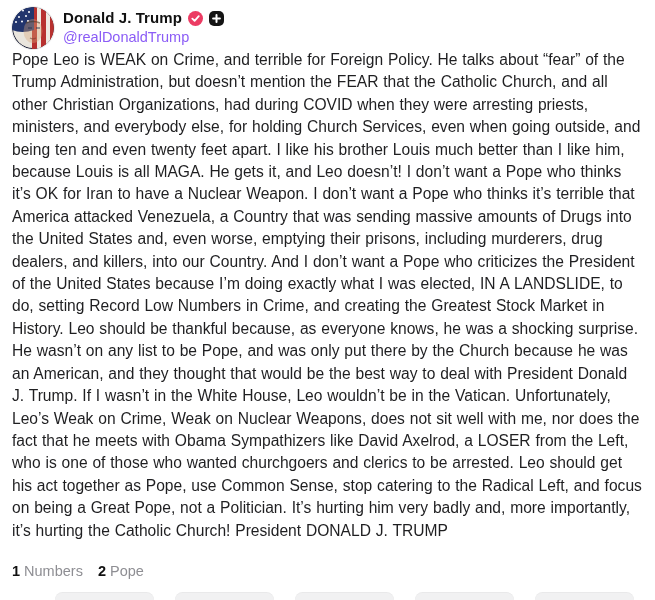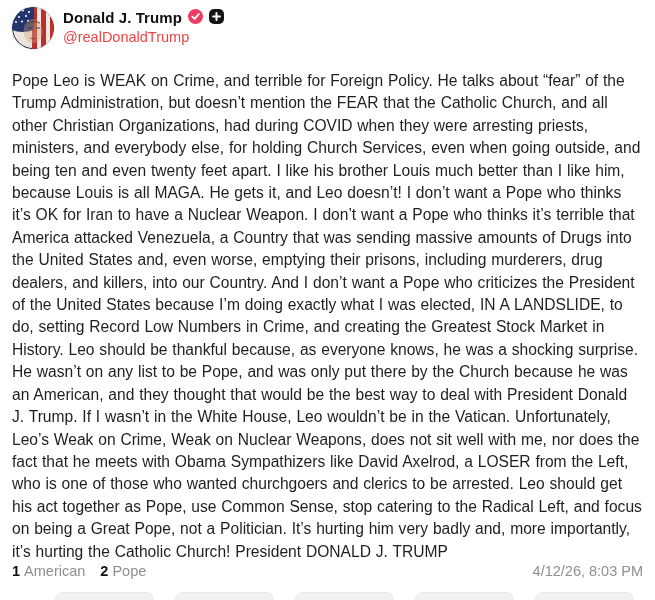--- a/index.html
+++ b/index.html
@@ -12,35 +12,35 @@
     box-sizing:border-box;
   }
   
   .header{display:flex;align-items:flex-start;padding:7px 12px 0 12px;}
   .avatar{
     width:42px;height:42px;border-radius:50%;
     overflow:hidden;flex:0 0 42px;
     box-shadow:0 0 0 1px rgba(0,0,0,.08);
   }
   .header-text{margin-left:9px;padding-top:2px;}
-  .name-row{display:flex;align-items:flex-start;gap:4px;}
+  .name-row{display:flex;align-items:flex-end;gap:4px;}
   .display-name{font-size:15px;font-weight:bold;color:#111;letter-spacing:.1px;}
   .badge{
     width:15px;height:15px;border-radius:50%;
     display:inline-flex;align-items:center;justify-content:center;
     margin-left:2px;
   }
   .badge.verified{background:#ec3c63;}
   .badge.plus{background:#141414;border-radius:5px;}
   .badge svg{display:block;}
-  .handle{font-size:14.5px;color:#ef4444;margin-top:3px;}
+  .handle{font-size:14.5px;color:#8b5cf6;margin-top:3px;}
   
   .body-text{
     padding:0 12px;
-    margin-top:21px;
+    margin-top:0;
     font-size:15.6px;
     line-height:22.4px;
     color:#1f1f21;
     letter-spacing:0px;
     word-spacing:0.5px;
   }
   
   .footer{
     position:absolute;left:0;right:0;top:563px;
     display:flex;justify-content:space-between;align-items:center;
@@ -120,28 +120,27 @@
       <div class="handle">@realDonaldTrump</div>
     </div>
   </div>
 
   <div class="body-text">Pope Leo is WEAK on Crime, and terrible for Foreign Policy. He talks about “fear” of the Trump Administration, but doesn’t mention the FEAR that the Catholic Church, and all other Christian Organizations, had during COVID when they were arresting priests, ministers, and everybody else, for holding Church Services, even when going outside, and being ten and even twenty feet apart. I like his brother Louis much better than I like him, because Louis is all MAGA. He gets it, and Leo doesn’t! I don’t want a Pope who thinks it’s OK for Iran to have a Nuclear Weapon. I don’t want a Pope who thinks it’s terrible that America attacked Venezuela, a Country that was sending massive amounts of Drugs into the United States and, even worse, emptying their prisons, including murderers, drug dealers, and killers, into our Country. And I don’t want a Pope who criticizes the President of the United States because I’m doing exactly what I was elected, IN A LANDSLIDE, to do, setting Record Low Numbers in Crime, and creating the Greatest Stock Market in History. Leo should be thankful because, as everyone knows, he was a shocking surprise. He wasn’t on any list to be Pope, and was only put there by the Church because he was an American, and they thought that would be the best way to deal with President Donald J. Trump. If I wasn’t in the White House, Leo wouldn’t be in the Vatican. Unfortunately, Leo’s Weak on Crime, Weak on Nuclear Weapons, does not sit well with me, nor does the fact that he meets with Obama Sympathizers like David Axelrod, a LOSER from the Left, who is one of those who wanted churchgoers and clerics to be arrested. Leo should get his act together as Pope, use Common Sense, stop catering to the Radical Left, and focus on being a Great Pope, not a Politician. It’s hurting him very badly and, more importantly, it’s hurting the Catholic Church! President DONALD J. TRUMP</div>
 
   <div class="footer">
     <div class="stats">
       <span class="stat">
         <b>1</b>
-        <span>American</span>
+        <span>Numbers</span>
       </span>
       <span class="stat">
         <b>2</b>
         <span>Pope</span>
       </span>
     </div>
-    <span class="timestamp">4/12/26, 8:03 PM</span>
   </div>
 
   <div class="action-row">
     <div class="action-pill"></div>
     <div class="action-pill"></div>
     <div class="action-pill"></div>
     <div class="action-pill"></div>
     <div class="action-pill"></div>
   </div>
 

